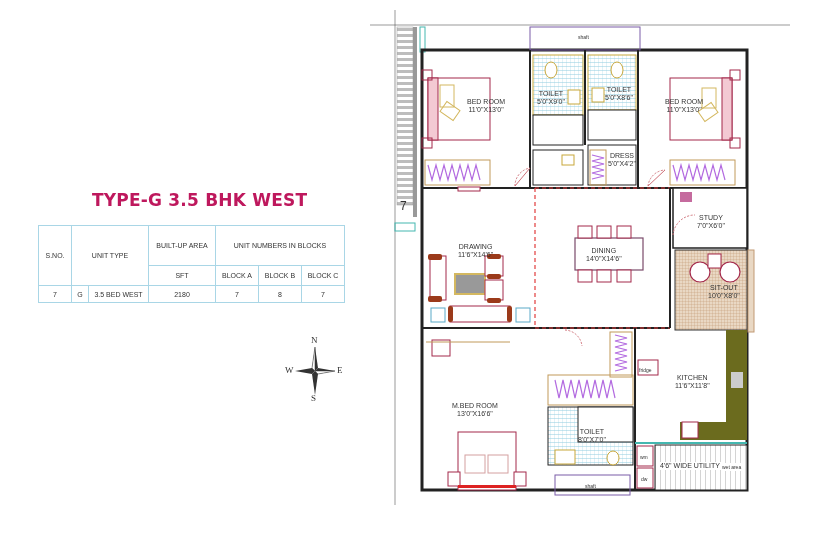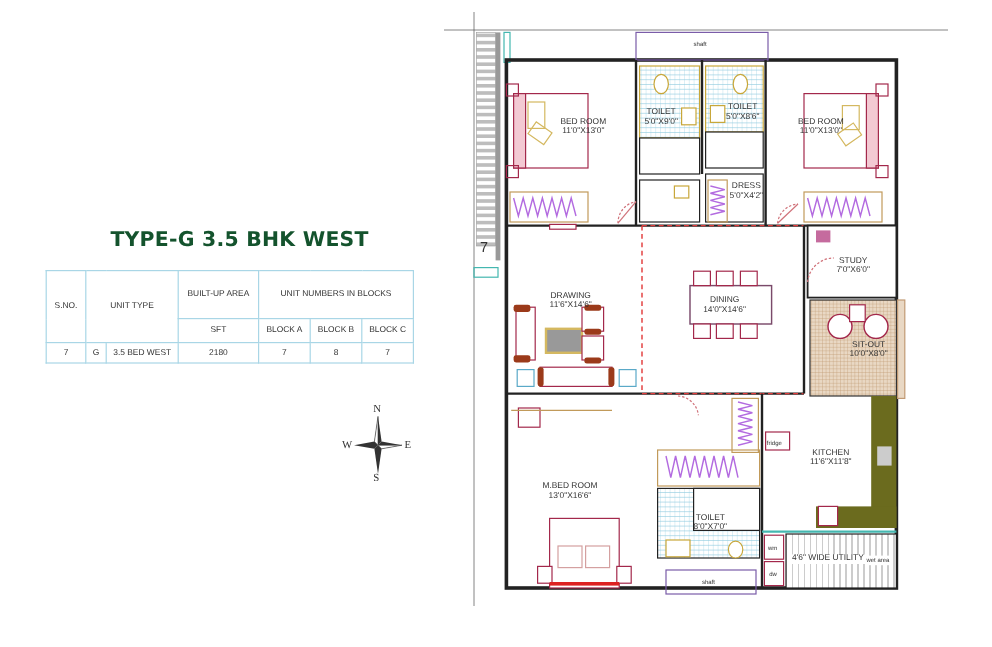--- a/index.html
+++ b/index.html
@@ -1,17 +1,17 @@
 <!DOCTYPE html>
 <html><head>
 <meta charset="utf-8">
 <style>
   html,body{margin:0;padding:0;background:#fff;}
   body{width:827px;height:539px;position:relative;overflow:hidden;font-family:"Liberation Sans",sans-serif;}
-  .title{position:absolute;left:92px;top:190px;font-family:"DejaVu Sans",sans-serif;font-weight:bold;font-size:17px;color:#14532d;letter-spacing:0.2px;}
+  .title{position:absolute;left:92px;top:190px;font-family:"DejaVu Sans",sans-serif;font-weight:bold;font-size:17px;color:#be185d;letter-spacing:0.2px;}
   table.units{position:absolute;left:38px;top:225px;border-collapse:collapse;font-size:7px;color:#333;}
   table.units td{border:1px solid #a9d6e6;text-align:center;padding:0;}
   .compass{position:absolute;left:285px;top:335px;width:60px;height:70px;}
   .plan{position:absolute;left:370px;top:10px;width:420px;height:495px;}
   .lbl{position:absolute;font-size:7px;color:#333;text-align:center;line-height:8px;white-space:nowrap;}
   .lbl.small{font-size:5px;}
 </style>
 </head>
 <body>
 

